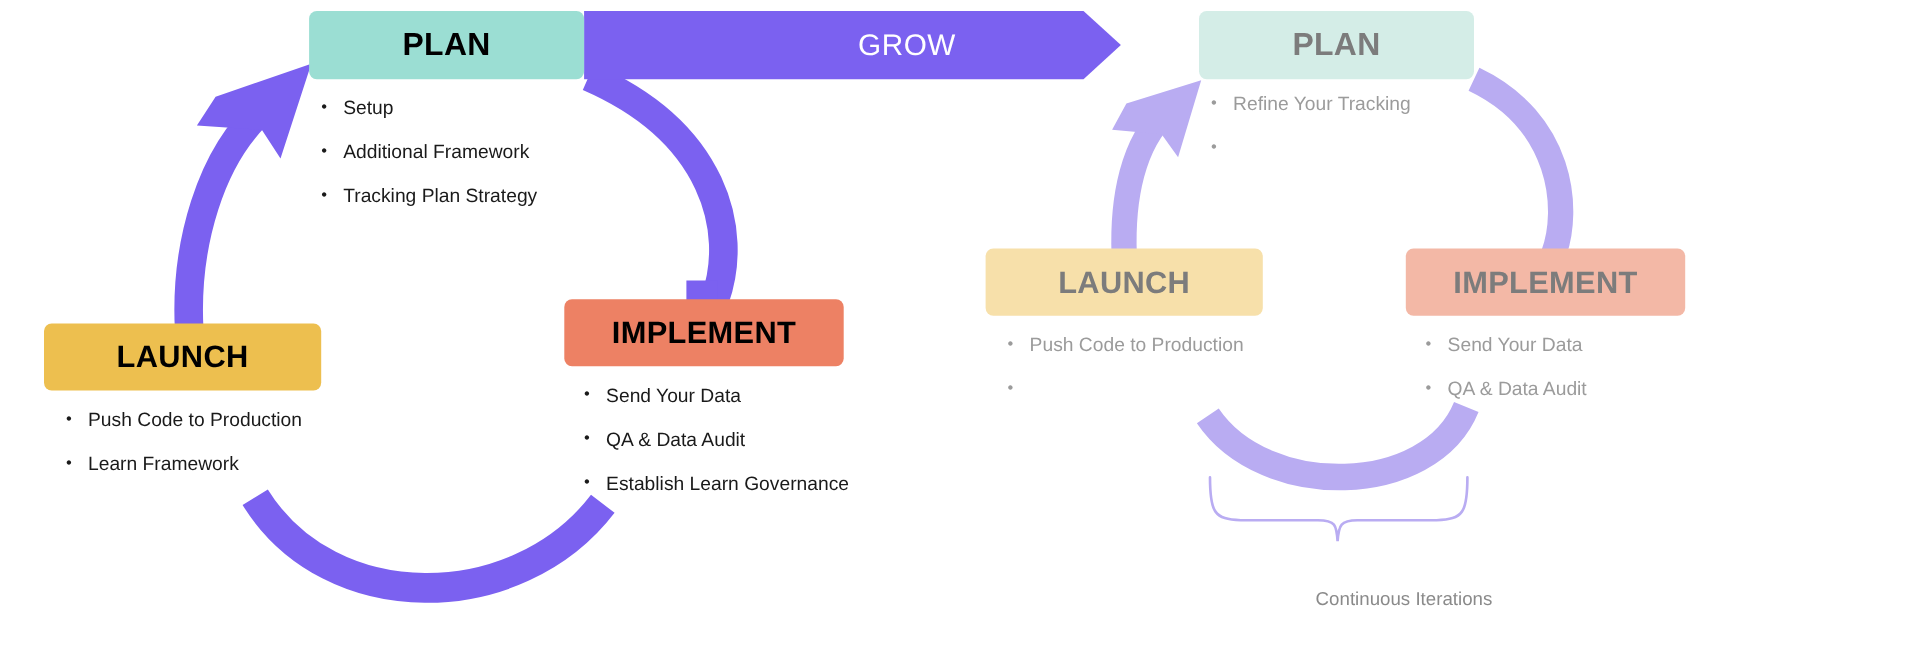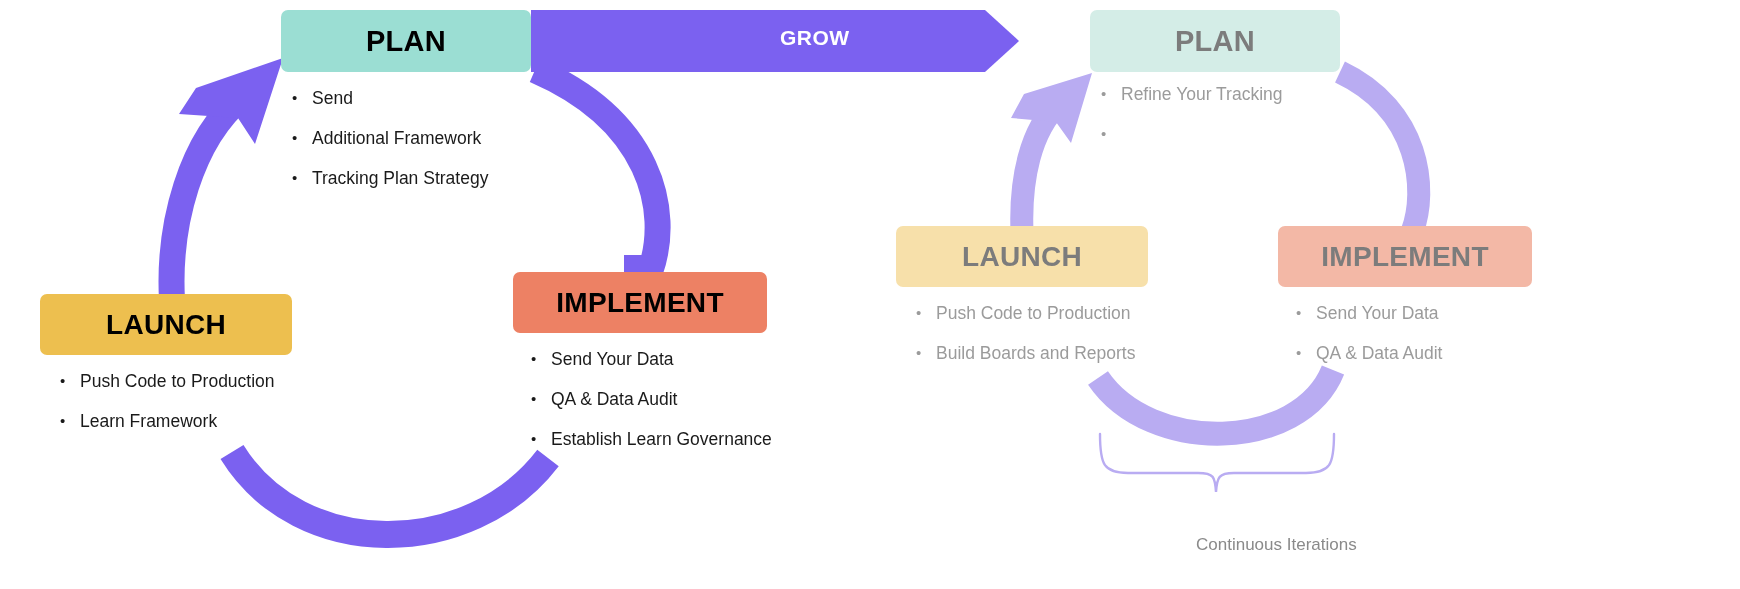--- a/index.html
+++ b/index.html
@@ -47,24 +47,23 @@
   
   .active .node-header { color: #000000; }
   .active .bullets li { color: #1a1a1a; }
 
   
   .faded .node-header { color: #7c7c7c; }
   .faded .bullets li { color: #9b9b9b; }
   #grow-label {
     position: absolute;
     color: #ffffff;
-    font-size: 21px;
+    font-size: 27px;
     letter-spacing: 0.5px;
     white-space: nowrap;
-    font-weight: bold;
   }
 
   #continuous-label {
     position: absolute;
     color: #8a8a8a;
     font-size: 17px;
     white-space: nowrap;
   }
 </style>
 </head>
@@ -116,21 +115,21 @@
     </g>
   </svg>
 
   <div id="grow-label" style="left:780px; top:26px;">GROW</div>
 
   <div class="node active" style="left:281px; top:10px; width:250px;">
     <div class="node-header" style="background:#9BDED3; height:62px; font-size:29px;">PLAN</div>
     <ul class="bullets" style="padding-left:11px;">
       <li>
         <span class="dot">•</span>
-        <span>Send</span>
+        <span>Setup</span>
       </li>
       <li>
         <span class="dot">•</span>
         <span>Additional Framework</span>
       </li>
       <li>
         <span class="dot">•</span>
         <span>Tracking Plan Strategy</span>
       </li>
     </ul>
@@ -183,21 +182,20 @@
 
   <div class="node faded" style="left:896px; top:226px; width:252px;">
     <div class="node-header" style="background:#F7E0AA; height:61px; font-size:28px;">LAUNCH</div>
     <ul class="bullets" style="padding-left:20px;">
       <li>
         <span class="dot">•</span>
         <span>Push Code to Production</span>
       </li>
       <li>
         <span class="dot">•</span>
-        <span>Build Boards and Reports</span>
       </li>
     </ul>
   </div>
 
   <div class="node faded" style="left:1278px; top:226px; width:254px;">
     <div class="node-header" style="background:#F3B8A6; height:61px; font-size:28px;">IMPLEMENT</div>
     <ul class="bullets" style="padding-left:18px;">
       <li>
         <span class="dot">•</span>
         <span>Send Your Data</span>

